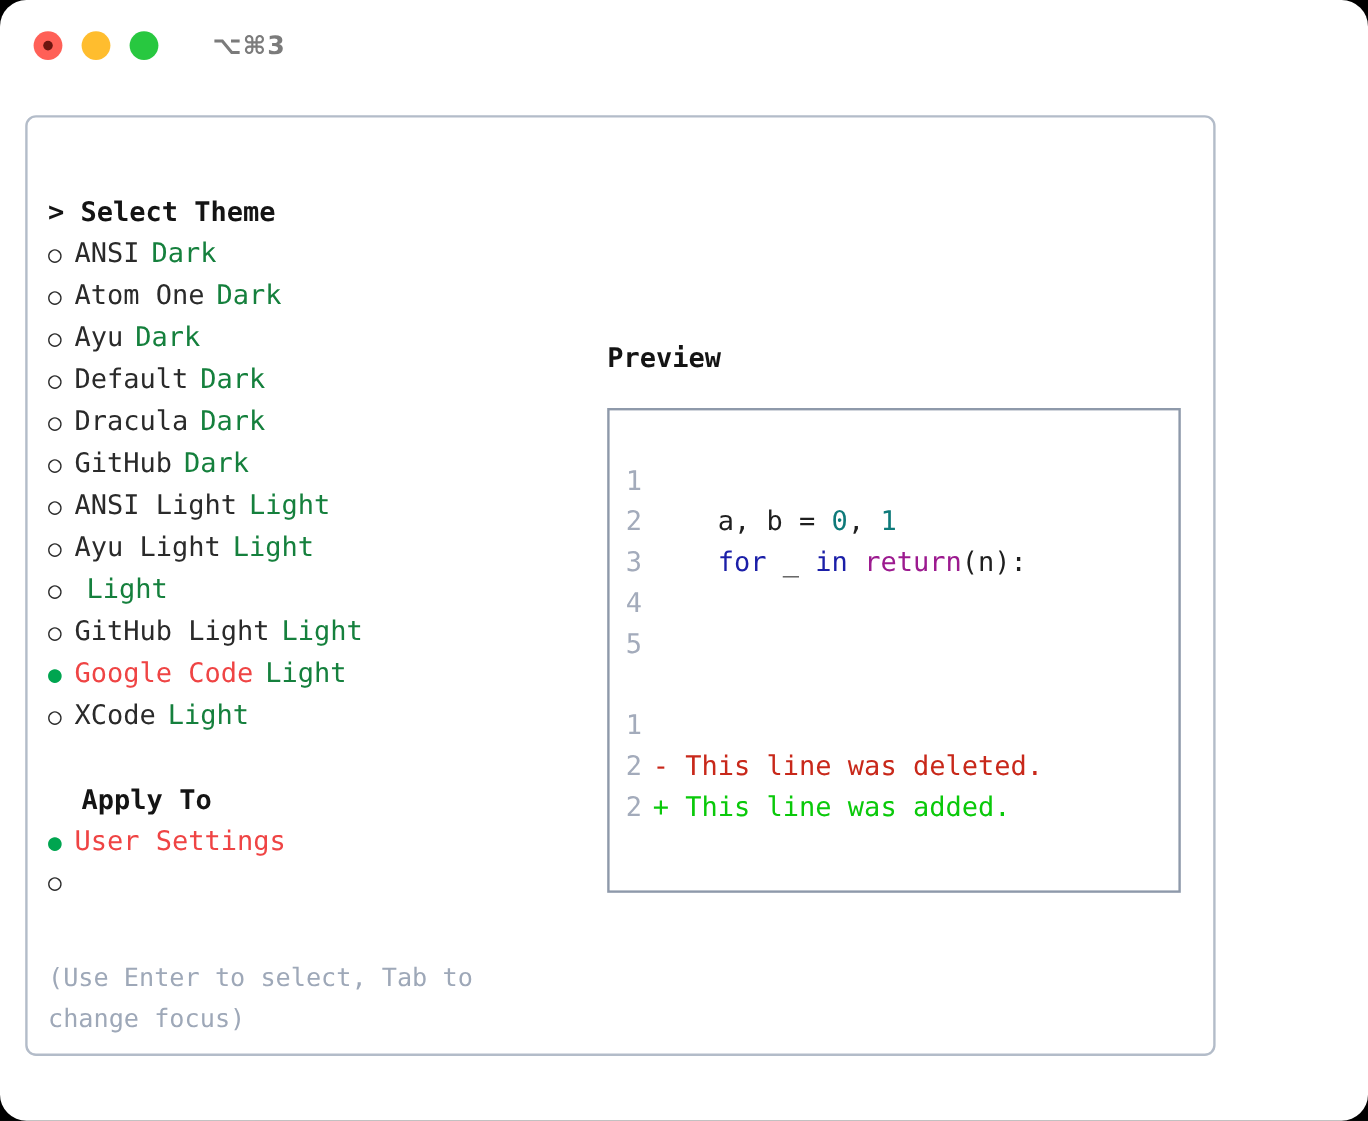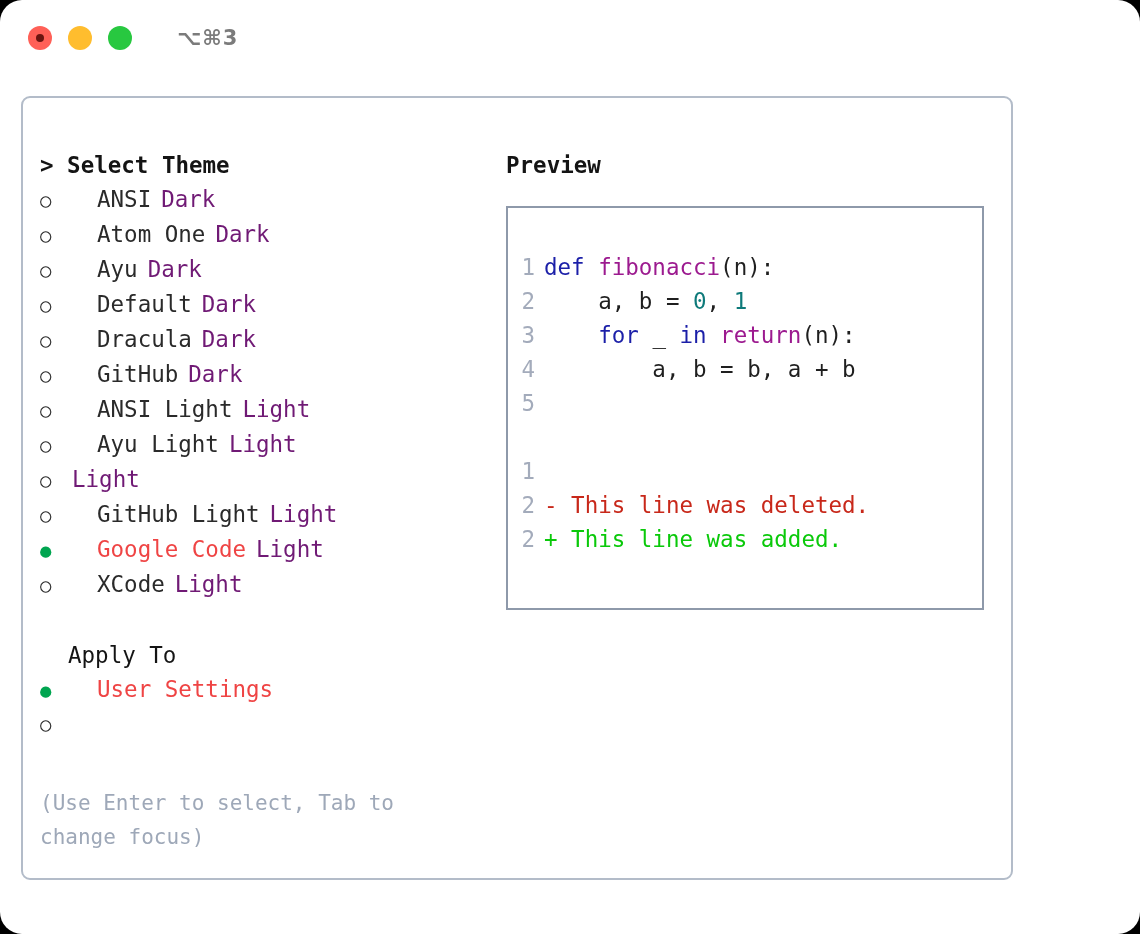--- a/index.html
+++ b/index.html
@@ -85,20 +85,21 @@
     box-sizing: border-box;
     background: #ffffff;
   }
 
   .panel-inner {
     position: absolute;
     left: 0; top: 0;
     width: 100%;
     height: 100%;
     display: flex;
+    align-items: center;
   }
 
   
   .left-col {
     width: 465px;
     padding: 50px 0 0 17px;
     box-sizing: border-box;
   }
 
   .heading {
@@ -117,27 +118,27 @@
     white-space: pre;
   }
   .bullet {
     display: inline-block;
     width: 22px;
     flex: 0 0 22px;
     color: #2e2e2e;
     font-size: 19px;
   }
   .bullet.filled { color: #00a550; }
-  .opt-label { color: #2a2a2a; margin-left: 35px; }
+  .opt-label { color: #2a2a2a; }
   .opt-row.selected .opt-label { color: #ef4444; }
-  .opt-badge { color: #701a75; margin-left: 10px; }
+  .opt-badge { color: #15803d; margin-left: 10px; }
 
   .apply-heading {
     font-size: 22.5px;
-    font-weight: 400;
+    font-weight: 700;
     color: #141414;
     line-height: 34px;
     padding-left: 28px;
     white-space: pre;
   }
 
   .spacer-block { height: 36px; }
 
   .hint {
     margin-top: 45px;
@@ -245,24 +246,24 @@
           </div>
 
         <div class="hint">(Use Enter to select, Tab to change focus)</div>
       </div>
 
       <div class="right-col">
         <div class="preview-title">Preview</div>
 
         <div class="preview-box">
           <div id="code-block">
-              <div class="code-line"><span class="lineno">1</span><span class="codetext"><span class="tok-kw">def </span><span class="tok-fn">fibonacci</span><span class="tok-plain">(n):</span></span></div>
+              <div class="code-line"><span class="lineno">1</span></div>
               <div class="code-line"><span class="lineno">2</span><span class="codetext"><span class="tok-plain">    a, b = </span><span class="tok-num">0</span><span class="tok-plain">, </span><span class="tok-num">1</span></span></div>
               <div class="code-line"><span class="lineno">3</span><span class="codetext"><span class="tok-kw">    for </span><span class="tok-plain">_ </span><span class="tok-kw">in </span><span class="tok-fn">return</span><span class="tok-plain">(n):</span></span></div>
-              <div class="code-line"><span class="lineno">4</span><span class="codetext"><span class="tok-plain">        a, b = b, a + b</span></span></div>
+              <div class="code-line"><span class="lineno">4</span></div>
               <div class="code-line"><span class="lineno">5</span></div>
             </div>
           <div class="gap-lines"></div>
           <div id="diff-block">
               <div class="code-line"><span class="lineno">1</span><span class="diff-ctx"> </span></div>
               <div class="code-line"><span class="lineno">2</span><span class="diff-del">-</span><span class="diff-del"> This line was deleted.</span></div>
               <div class="code-line"><span class="lineno">2</span><span class="diff-add">+</span><span class="diff-add"> This line was added.</span></div>
             </div>
         </div>
       </div>

